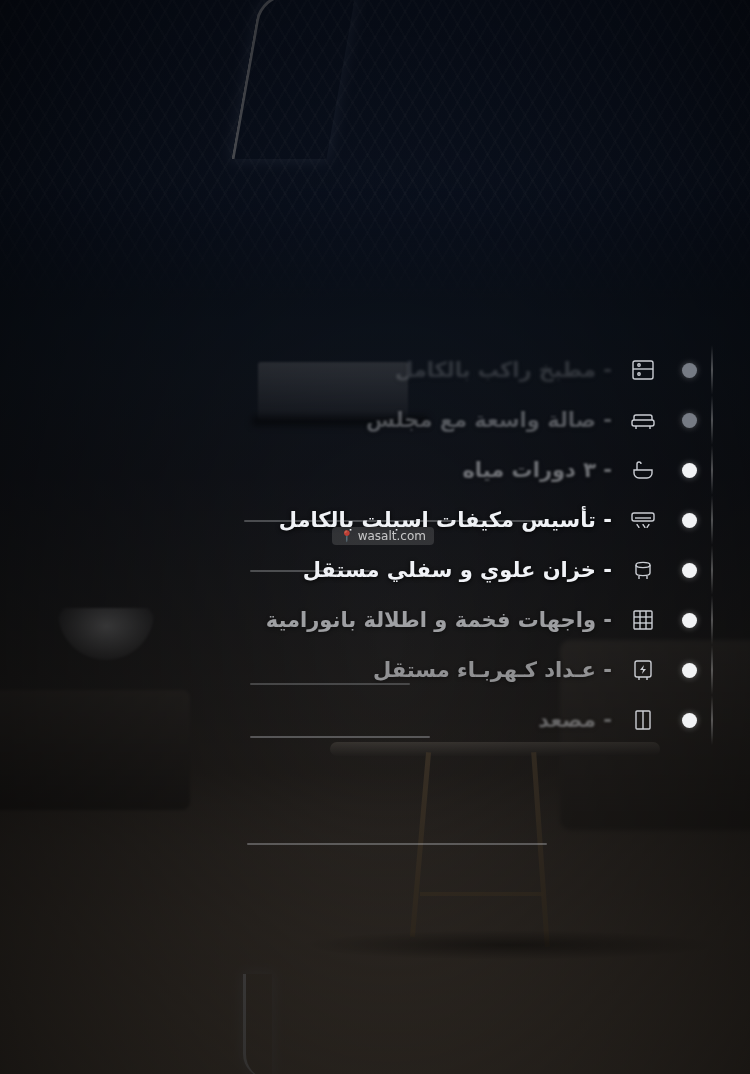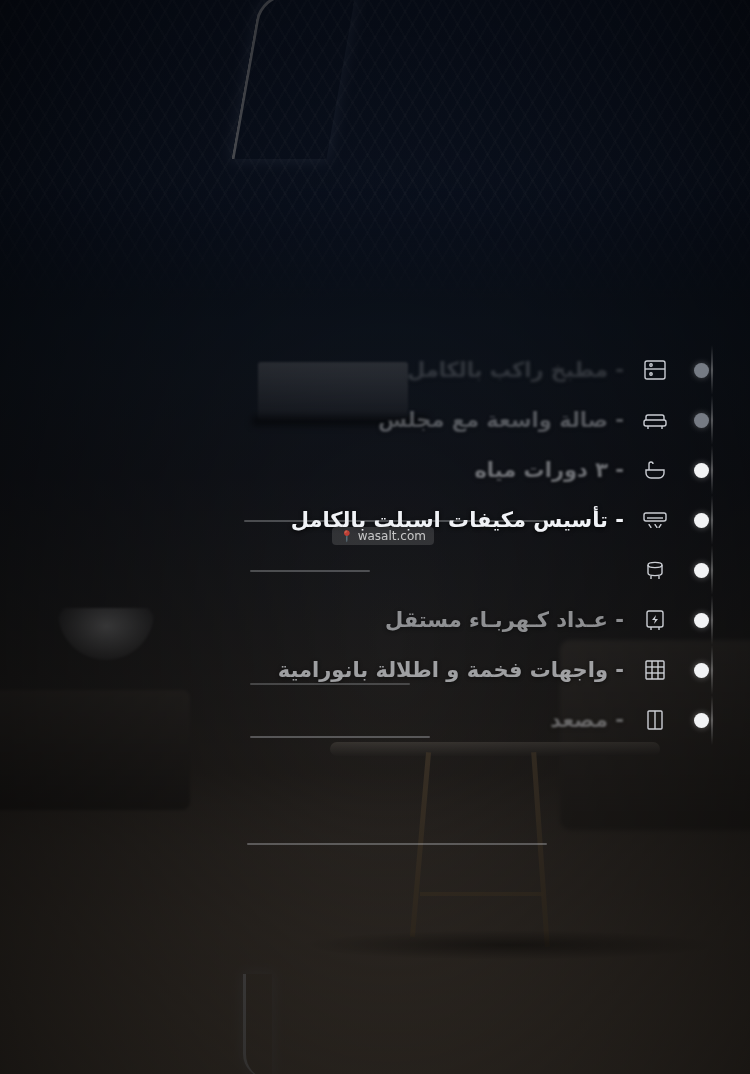--- a/index.html
+++ b/index.html
@@ -183,21 +183,21 @@
     top: 345px;
     width: 690px;
     direction: rtl;
   }
   .feature-row {
     position: relative;
     display: flex;
     align-items: center;
     justify-content: flex-start;
     height: 50px;
-    padding-right: 34px;
+    padding-right: 46px;
     gap: 14px;
   }
   .bullet-wrap {
     position: relative;
     width: 30px;
     display: flex;
     align-items: center;
     justify-content: center;
     flex: 0 0 auto;
   }
@@ -365,55 +365,56 @@
         <div class="bullet"></div>
       </div>
       <div class="feat-icon">
         <svg width="26" height="24" viewBox="0 0 26 24" fill="none" stroke="currentColor" stroke-width="1.4">
           <ellipse cx="13" cy="7" rx="7" ry="2.6"></ellipse>
             <path d="M6 7v8c0 1.5 3.1 2.6 7 2.6s7-1.1 7-2.6V7"></path>
             <line x1="9" y1="18" x2="9" y2="21"></line>
             <line x1="17" y1="18" x2="17" y2="21"></line>
         </svg>
       </div>
-    </div>
-
-    <div class="feature-row r6">
-      <div class="connector"></div>
-      <div class="bullet-wrap">
-        <div class="bullet"></div>
-      </div>
-      <div class="feat-icon">
-        <svg width="26" height="24" viewBox="0 0 26 24" fill="none" stroke="currentColor" stroke-width="1.4">
-          <rect x="5" y="3" width="16" height="16" rx="2"></rect>
-            <path d="M14 7l-4 5h3l-1 4 4-5h-3z" fill="currentColor" stroke="none"></path>
-            <line x1="9" y1="19" x2="9" y2="22"></line>
-            <line x1="17" y1="19" x2="17" y2="22"></line>
-        </svg>
-      </div>
-      <div class="feat-text">- عـداد كـهربـاء مستقل</div>
+      <div class="feat-text">- خزان علوي و سفلي مستقل</div>
     </div>
 
     <div class="feature-row r7">
       <div class="connector"></div>
       <div class="bullet-wrap">
         <div class="bullet"></div>
       </div>
       <div class="feat-icon">
         <svg width="26" height="24" viewBox="0 0 26 24" fill="none" stroke="currentColor" stroke-width="1.4">
           <rect x="4" y="3" width="18" height="18" rx="1"></rect>
             <line x1="4" y1="9" x2="22" y2="9"></line>
             <line x1="4" y1="15" x2="22" y2="15"></line>
             <line x1="10" y1="3" x2="10" y2="21"></line>
             <line x1="16" y1="3" x2="16" y2="21"></line>
         </svg>
       </div>
       <div class="feat-text">- واجهات فخمة و اطلالة بانورامية</div>
     </div>
 
+    <div class="feature-row r6">
+      <div class="connector"></div>
+      <div class="bullet-wrap">
+        <div class="bullet"></div>
+      </div>
+      <div class="feat-icon">
+        <svg width="26" height="24" viewBox="0 0 26 24" fill="none" stroke="currentColor" stroke-width="1.4">
+          <rect x="5" y="3" width="16" height="16" rx="2"></rect>
+            <path d="M14 7l-4 5h3l-1 4 4-5h-3z" fill="currentColor" stroke="none"></path>
+            <line x1="9" y1="19" x2="9" y2="22"></line>
+            <line x1="17" y1="19" x2="17" y2="22"></line>
+        </svg>
+      </div>
+      <div class="feat-text">- عـداد كـهربـاء مستقل</div>
+    </div>
+
     <div class="feature-row r8">
       <div class="connector"></div>
       <div class="bullet-wrap">
         <div class="bullet"></div>
       </div>
       <div class="feat-icon">
         <svg width="26" height="24" viewBox="0 0 26 24" fill="none" stroke="currentColor" stroke-width="1.4">
           <rect x="6" y="3" width="14" height="18" rx="1"></rect>
             <line x1="13" y1="3" x2="13" y2="21"></line>
         </svg>

